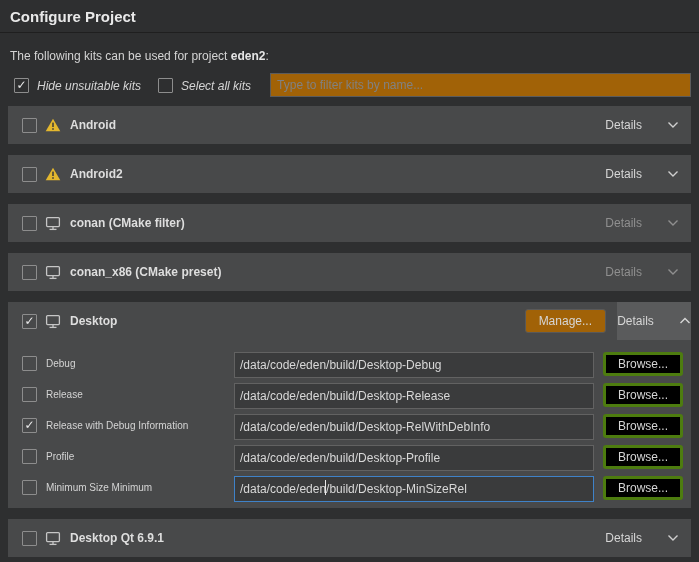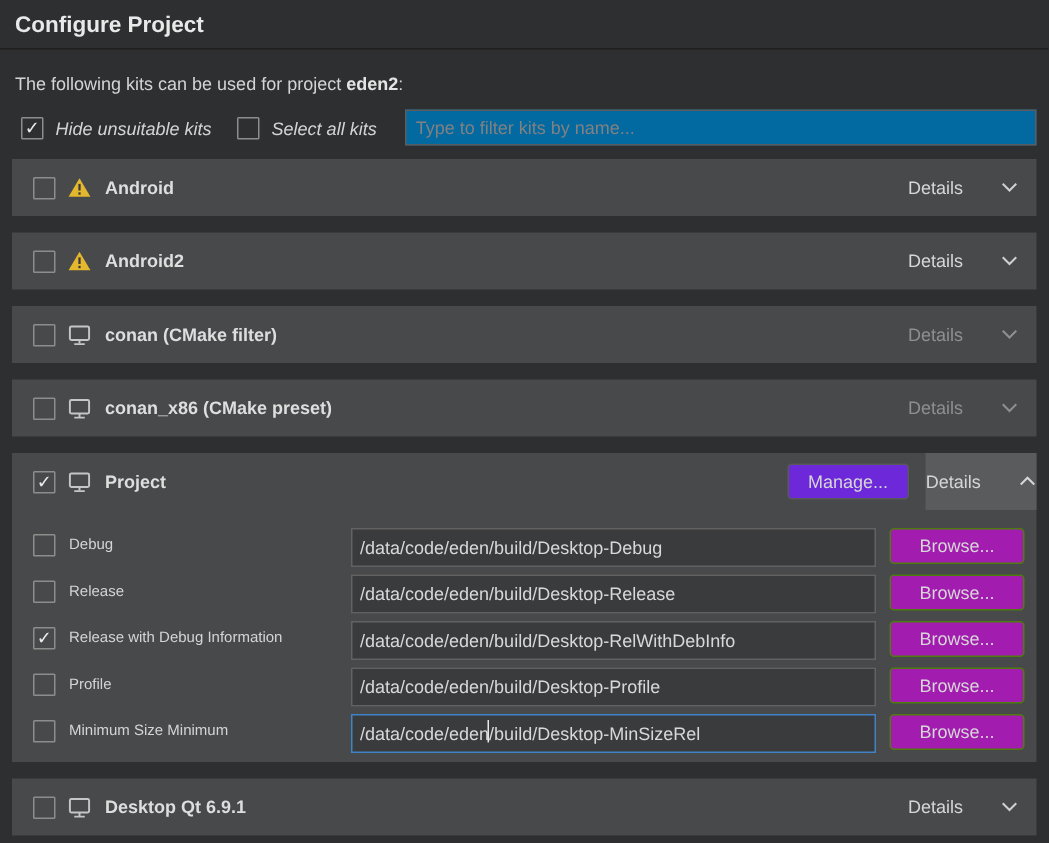--- a/index.html
+++ b/index.html
@@ -43,21 +43,21 @@
     flex-shrink: 0;
     color: #ececec;
     font-size: 12px;
     line-height: 1;
   }
   .checkbox.checked::after { content: "\2713"; margin-top: -1px; }
   .filter-input {
     flex: 1;
     margin-left: 19px;
     height: 24px;
-    background: #0369a1;
+    background: #a16207;
     border: 1px solid #5c5c5c;
     color: #d4d4d4;
     font-family: "Liberation Sans", "DejaVu Sans", sans-serif;
     font-size: 12px;
     padding: 0 6px;
     outline: none;
   }
   .filter-input::placeholder { color: #818181; }
   .kit-list { margin-top: 9px; padding: 0 8px; }
   .kit-row {
@@ -97,21 +97,21 @@
     background: #5a5b5c;
     width: 74px;
     justify-content: center;
     padding: 0;
   }
   .kit-section { background: #48494a; margin-bottom: 11px; }
   .kit-section .kit-row { margin-bottom: 0; background: transparent; }
   .manage-btn {
     height: 24px;
     padding: 0 13px;
-    background: #6d28d9;
+    background: #a16207;
     border: 1px solid #595959;
     border-radius: 3px;
     color: #d6d6d6;
     font-family: "Liberation Sans", "DejaVu Sans", sans-serif;
     font-size: 12px;
     margin-right: 11px;
     cursor: default;
   }
   .configs { padding: 4px 8px 9px 14px; }
   .cfg-row { display: flex; align-items: center; height: 23px; margin-top: 8px; }
@@ -135,24 +135,24 @@
     outline: none;
   }
   .cfg-input.focused { border: 1px solid #3f82c8; }
   .text-caret {
     position: absolute;
     left: 91px; top: 4px;
     width: 1px; height: 15px;
     background: #e8e8e8;
   }
   .browse-btn {
-    width: 90px; height: 24px;
+    width: 80px; height: 24px;
     flex-shrink: 0;
-    background: #a21caf;
-    border: 1px solid #4d7c0f;
+    background: #000000;
+    border: 3px solid #4d7c0f;
     border-radius: 3px;
     color: #d6d6d6;
     font-family: "Liberation Sans", "DejaVu Sans", sans-serif;
     font-size: 12px;
     cursor: default;
   }
 </style>
 </head>
 <body>
 
@@ -253,21 +253,21 @@
   <div class="kit-section">
     <div class="kit-row">
       <span class="checkbox checked"></span>
       <span class="kit-icon">
         <svg width="16" height="15" viewBox="0 0 16 15" fill="none" stroke="#c6c6c6" stroke-width="1.3">
             <rect x="1.6" y="1.6" width="12.8" height="9" rx="1"></rect>
             <line x1="8" y1="10.6" x2="8" y2="13"></line>
             <line x1="4.5" y1="13.4" x2="11.5" y2="13.4"></line>
           </svg>
       </span>
-      <span class="kit-name">Project</span>
+      <span class="kit-name">Desktop</span>
       <span class="row-spacer"></span>
       <button class="manage-btn">Manage...</button>
       <button class="details-btn expanded">
         <span>Details</span>
         <svg width="12" height="8" viewBox="0 0 12 8">
             <polyline points="1.5,6 6,1.5 10.5,6" fill="none" stroke="#d6d6d6" stroke-width="1.4"></polyline>
           </svg>
       </button>
     </div>
     <div class="configs">

